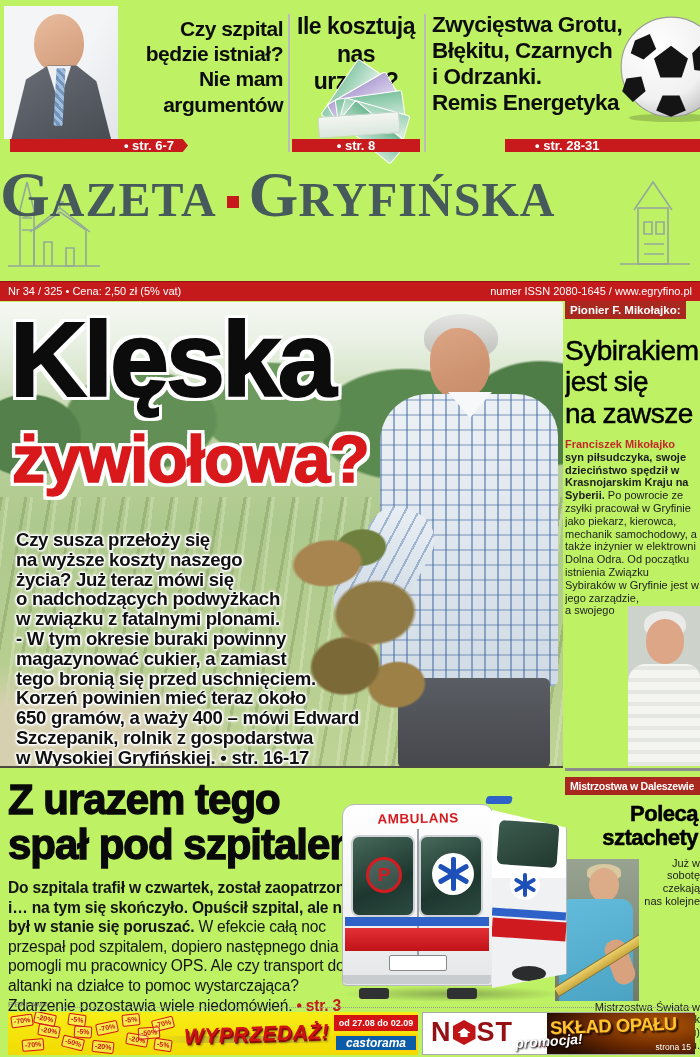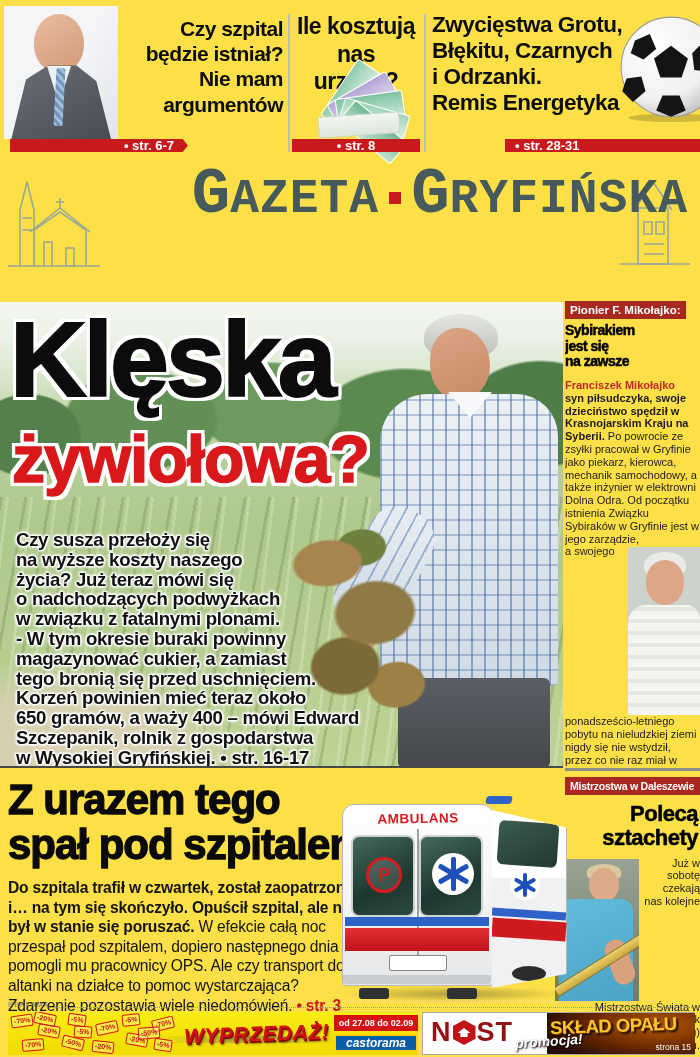--- a/index.html
+++ b/index.html
@@ -1,37 +1,37 @@
 <!DOCTYPE html>
 <html><head>
 <meta charset="utf-8">
 <style>
   html,body{margin:0;padding:0;background:#fff}
-  .page{position:relative;width:700px;height:1057px;background:#fde047;overflow:hidden;
+  .page{position:relative;width:700px;height:1057px;background:#bef264;overflow:hidden;
         font-family:"Liberation Sans","DejaVu Sans",sans-serif;color:#111}
 
   
   .teaser{position:absolute;top:0;height:153px}
   #t1{left:0;width:286px}
   #t2{left:292px;width:128px}
   #t3{left:428px;width:272px}
   .vdiv{position:absolute;top:14px;height:138px;width:2px;background:#bcbcbc}
   .vd1{left:288px}.vd2{left:424px}
   .tz-txt{font-weight:bold;white-space:pre-line;color:#0d0d0d}
   #t1 .tz-txt{position:absolute;right:3px;top:16px;width:168px;font-size:21px;line-height:1.2;text-align:right;letter-spacing:-.5px}
   #t2 .tz-txt{position:absolute;left:0;top:13px;width:100%;font-size:23px;line-height:1.2;text-align:center;letter-spacing:-.5px}
   #t3 .tz-txt{position:absolute;left:4px;top:12px;width:230px;font-size:22.5px;line-height:1.16;letter-spacing:-.5px}
   .bar{position:absolute;top:139px;height:13px;background:#c81a1c}
   .bar span{display:block;color:#fff;font-size:13px;font-weight:bold;line-height:13px}
   .b1{left:10px;width:178px;clip-path:polygon(0 0,97% 0,100% 50%,97% 100%,0 100%)}
   .b1 span{text-align:right;padding-right:14px}
   .b2{left:0;width:128px}
   .b2 span{text-align:center}
   .b3{left:77px;width:195px}
-  .b3 span{text-align:left;padding-left:10px}
+  .b3 span{text-align:left;padding-left:30px}
 
   
   .t1-photo{position:absolute;left:4px;top:6px;width:114px;height:133px;overflow:hidden;
             background:linear-gradient(120deg,#f4f5f7 55%,#e2e4e8)}
   .pol-head{position:absolute;left:30px;top:8px;width:50px;height:58px;border-radius:50% 50% 46% 46%;
             background:linear-gradient(150deg,#e9bc9e,#d09a78)}
   .pol-suit{position:absolute;left:0px;top:58px;width:110px;height:78px;
             background:linear-gradient(150deg,#6a6f78,#474b52);
             clip-path:polygon(6% 100%,20% 20%,40% 2%,66% 2%,84% 22%,98% 100%)}
   .pol-shirt{position:absolute;left:43px;top:60px;width:24px;height:38px;background:#eef0f2;
@@ -52,22 +52,22 @@
          background:linear-gradient(#f3f6f0,#dbe7de);transform:rotate(-4deg)}
 
   
   .ball{position:absolute;right:-24px;top:14px;width:106px;height:108px}
 
   
   #mast{position:absolute;left:0;top:158px;width:700px;height:120px}
   .church{position:absolute;opacity:.9}
   .church.l{left:2px;top:10px;width:104px;height:104px}
   .church.r{right:2px;top:16px;width:88px;height:96px}
-  .title{position:absolute;left:0;right:12px;top:2px;text-align:right;
-         font-family:Liberation Mono, monospace;font-weight:bold;color:#46595b;white-space:nowrap}
+  .title{position:absolute;left:0;right:0;top:2px;text-align:left;
+         font-family:Liberation Serif, serif;font-weight:bold;color:#46595b;white-space:nowrap}
   .title .cap{font-size:64px;line-height:70px}
   .title .rest{font-size:48px;line-height:70px;letter-spacing:1px}
   .sq{display:inline-block;width:12px;height:12px;background:#c81a1c;margin:0 10px;vertical-align:8px}
   .dateline{position:absolute;left:0;right:0;top:86px;display:flex;align-items:center;justify-content:center;gap:14px}
   .dateline .ln{height:1px;background:#8a9494;flex:0 0 210px}
   .dateline .dt{font-family:"Liberation Serif","DejaVu Serif",serif;font-style:italic;font-size:18px;color:#1a1a1a;white-space:nowrap}
   .dt .hl{color:#c81a1c}
 
   
   #infobar{position:absolute;left:0;top:281px;width:700px;height:19px;background:#c51a1b;border-top:1px solid #931012;
@@ -121,21 +121,21 @@
        color:#d9181b;-webkit-text-stroke:1.5px #d9181b}
   .mainbody{position:absolute;left:16px;top:228px;width:350px;font-size:18.6px;font-weight:bold;line-height:19.8px;
             letter-spacing:-.3px;color:#101010;white-space:pre-line;
             text-shadow:0 0 3px #fff,0 0 3px #fff,0 0 5px #fff,1px 1px 2px #fff,-1px -1px 2px #fff,1px -1px 2px #fff,-1px 1px 2px #fff}
 
   
   #sb{position:absolute;left:565px;top:300px;width:135px;height:706px}
   .badge{background:#a8281f;color:#fff;font-weight:bold;display:inline-block;padding:3px 5px;box-sizing:border-box}
   #sb1{position:absolute;left:0;top:0;width:135px;height:466px;overflow:hidden}
   #sb1 .badge{font-size:11.5px}
-  .sb-hl{margin-top:4px;font-size:14px;font-weight:700;line-height:1.12;letter-spacing:-.5px;white-space:pre-line;
+  .sb-hl{margin-top:16px;font-size:28px;font-weight:400;line-height:1.12;letter-spacing:-.5px;white-space:pre-line;
          color:#000;-webkit-text-stroke:.5px #000}
   .sb-body{margin-top:9px;font-size:11px;line-height:12.8px;color:#1c1c1c}
   .sb-body2{font-size:11px;line-height:12.8px;color:#1c1c1c;overflow:hidden}
   .lead-red{color:#c22a28;font-weight:bold}
   .lead-bold{font-weight:bold}
   .oldman{float:right;width:72px;height:168px;margin:2px 0 0 4px;position:relative;overflow:hidden;background:#cdd2cb}
   .om-hair{position:absolute;left:16px;top:5px;width:42px;height:26px;background:#eaeae8;border-radius:50% 50% 40% 40%}
   .om-face{position:absolute;left:18px;top:13px;width:38px;height:45px;background:#dda687;border-radius:48%}
   .om-shirt{position:absolute;left:0;top:58px;width:72px;height:110px;border-radius:18px 14px 0 0;
             background:repeating-linear-gradient(0deg,#f4f5f0 0 8px,#e5e8e0 8px 12px)}
@@ -336,20 +336,24 @@
         <path d="M34 48 L42 48 L42 60 L34 60 Z M46 48 L54 48 L54 60 L46 60 Z"></path>
         <path d="M34 70 L54 70 M34 80 L54 80"></path>
         <path d="M10 90 L80 90"></path>
       </svg>
     </div>
     <div class="title">
       <span class="cap">G</span><span class="rest">AZETA</span><span class="sq"></span><span class="cap">G</span><span class="rest">RYFIŃSKA</span>
     </div>
   </div>
 
+  <div id="infobar">
+    <span class="ibl">Nr 34 / 325 • Cena: 2,50 zł (5% vat)</span>
+    <span class="ibr">numer ISSN 2080-1645 / www.egryfino.pl</span>
+  </div>
 
   <div id="photo">
     <div class="trees"></div>
     <div class="rows"></div>
     <div class="dirt"></div>
     <div class="farmer">
       <div class="f-hair"></div>
       <div class="f-head"></div>
       <div class="f-shirt"></div>
       <div class="f-collar"></div>

